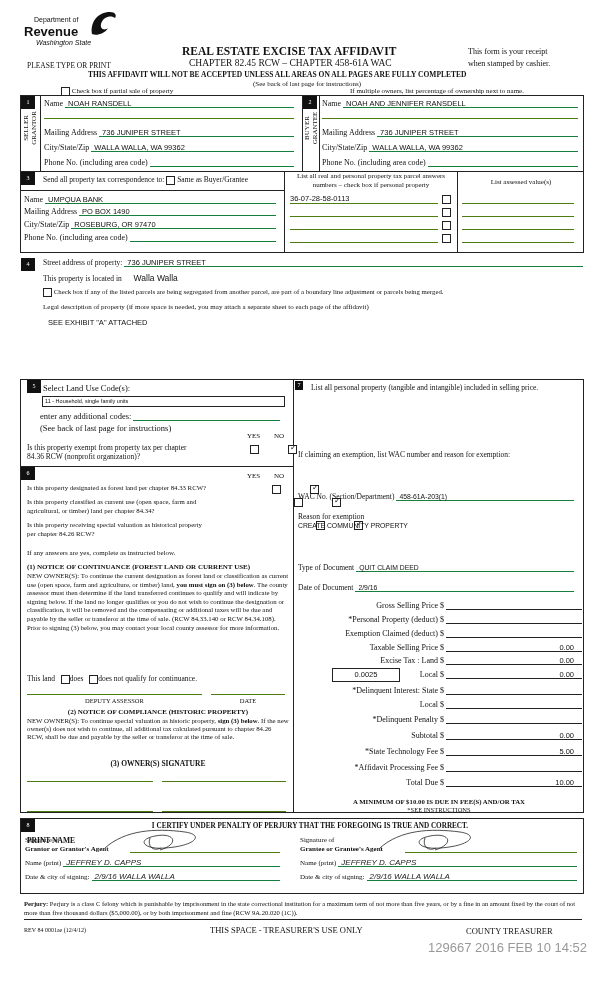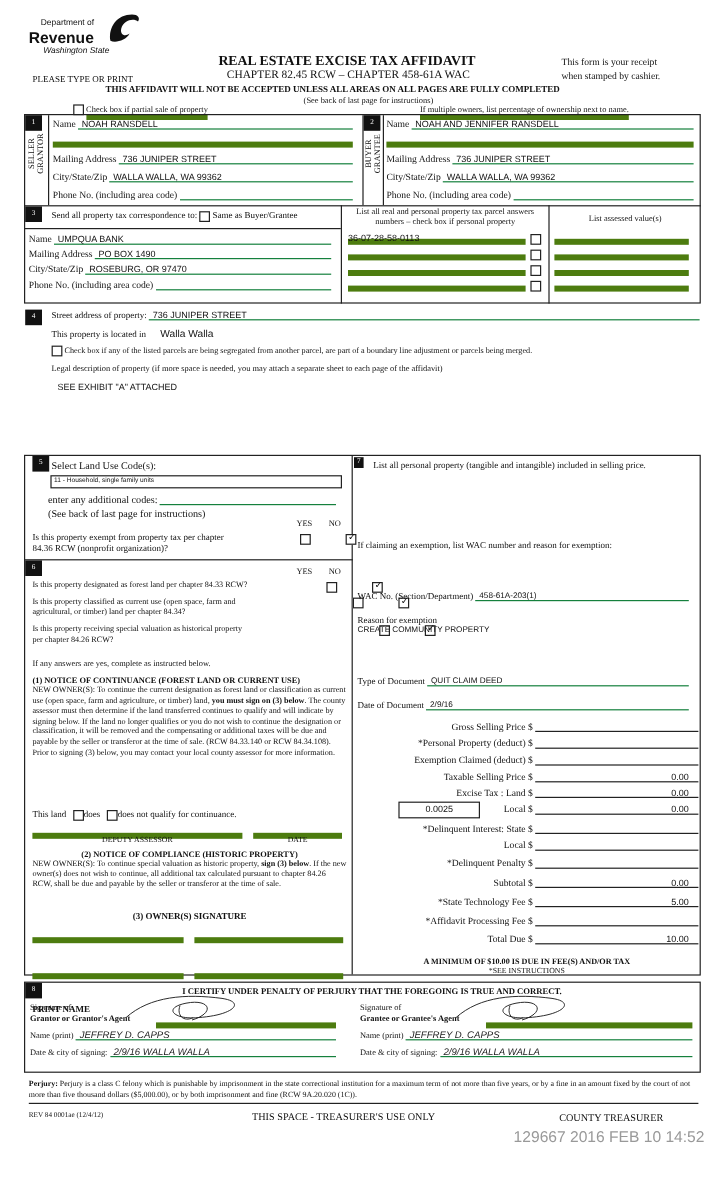--- a/index.html
+++ b/index.html
@@ -2,21 +2,21 @@
 <html><head>
 <meta charset="utf-8">
 <style>
 *{box-sizing:border-box;margin:0;padding:0}
 html,body{width:600px;height:984px;background:#fff;overflow:hidden}
 body{font-family:"Liberation Serif",serif;color:#111;position:relative;font-size:8px}
 .abs{position:absolute}
 .sans{font-family:Liberation Sans, sans-serif}
 .b{font-weight:bold}
 .blk{background:#111;color:#fff;font-size:6px;text-align:center;line-height:13px;width:14px;height:13px}
-.ul{border-bottom:5px solid #4d7c0f}
+.ul{border-bottom:1px solid #4d7c0f}
 .cb{display:inline-block;width:9px;height:9px;border:1px solid #222;vertical-align:middle;background:#fff;position:relative}
 .cb.on::after{content:"✓";position:absolute;left:1px;top:-3px;font-size:8px;font-family:"DejaVu Sans",sans-serif}
 .fill{font-family:"Liberation Sans",sans-serif;font-size:7.5px}
 .vl{border-left:1px solid #222}
 .hl{border-top:1px solid #222}
 .row{position:absolute;display:flex;align-items:flex-end;white-space:nowrap}
 .row .line{flex:1;border-bottom:1px solid #15803d;margin-left:2px;height:9px;font-family:"Liberation Sans",sans-serif;font-size:7.5px;padding-left:3px;line-height:9px}
 .fee{position:absolute;left:300px;width:282px;display:flex;align-items:flex-end;white-space:nowrap;font-size:8px}
 .fee .lab{width:146px;text-align:right;padding-right:2px}
 .fee .line{flex:1;border-bottom:1px solid #222;height:9px;text-align:right;font-family:"Liberation Sans",sans-serif;font-size:7.5px;line-height:9px;padding-right:8px}

